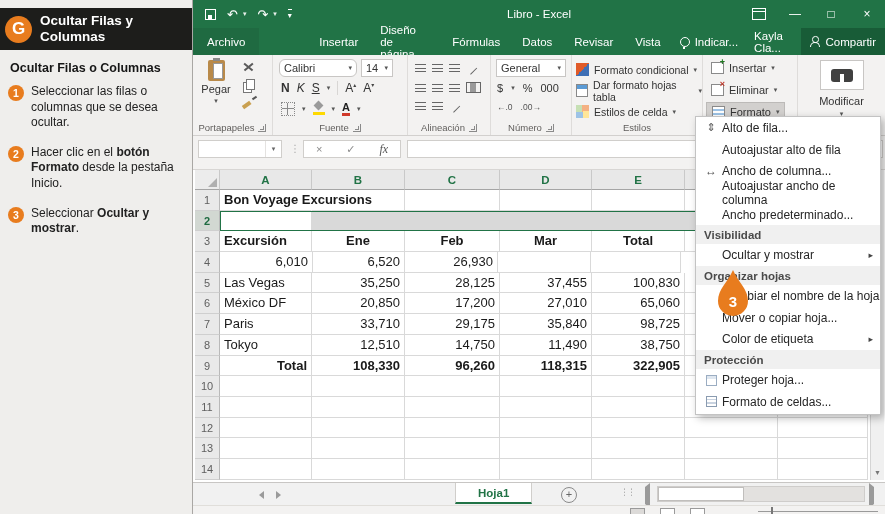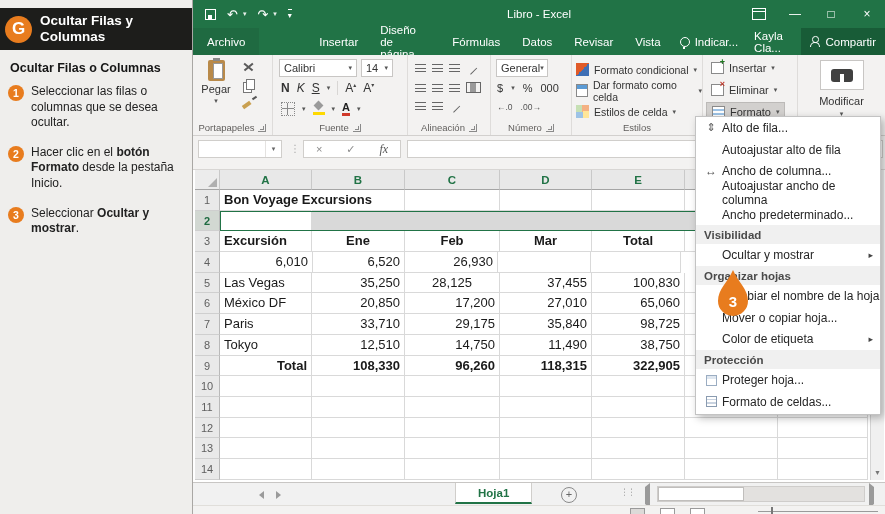--- a/index.html
+++ b/index.html
@@ -77,21 +77,21 @@
   .scissors-icon::before,.scissors-icon::after{content:'';position:absolute;left:2px;top:6px;width:11px;
     height:1.5px;background:#5a5a5a;}
   .scissors-icon::before{transform:rotate(40deg);} .scissors-icon::after{transform:rotate(-40deg);}
   .copy-icon::before{content:'';position:absolute;left:2px;top:4px;width:7px;height:9px;background:#fff;border:1px solid #777;}
   .copy-icon::after{content:'';position:absolute;left:5px;top:1px;width:7px;height:9px;background:#fff;border:1px solid #777;}
   .brush-icon::before{content:'';position:absolute;left:1px;top:7px;width:9px;height:3.5px;background:#c9a050;transform:rotate(-35deg);}
   .brush-icon::after{content:'';position:absolute;right:0px;top:1px;width:5px;height:2px;background:#555;transform:rotate(-35deg);}
 
   .fontbox,.sizebox,.numfmt{position:absolute;top:4px;height:18px;background:#fff;border:1px solid #c8c6c4;
     box-sizing:border-box;display:flex;align-items:center;font-size:11px;color:#333;padding:0 4px;justify-content:space-between;}
-  .fontbox{left:6px;width:78px;} .sizebox{left:88px;width:32px;}
+  .fontbox{left:6px;width:78px;border-radius:6px;} .sizebox{left:88px;width:32px;}
   .frow{position:absolute;left:8px;display:flex;align-items:center;gap:7px;font-size:12px;color:#333;}
   .frow2{top:26px;} .frow3{top:46px;}
   .bold{font-weight:bold;} .ital{font-style:italic;} .und{text-decoration:underline;}
   .grow-f::after{content:'▴';font-size:6px;vertical-align:super;color:#444;}
   .shrink-f::after{content:'▾';font-size:6px;vertical-align:super;color:#444;}
   .vdiv{width:1px;height:14px;background:#d8d6d4;}
   .borders-icon{width:12px;height:12px;border:1px dotted #8a8a8a;position:relative;}
   .borders-icon::before{content:'';position:absolute;left:0;right:0;top:5px;border-top:1px solid #8a8a8a;}
   .borders-icon::after{content:'';position:absolute;top:0;bottom:0;left:5px;border-left:1px solid #8a8a8a;}
   .fill-icon{width:12px;height:13px;position:relative;}
@@ -99,21 +99,21 @@
   .fill-icon::after{content:'';position:absolute;left:0;bottom:0;width:12px;height:3px;background:#fed900;}
   .fcolor{position:relative;font-size:11px;font-weight:bold;color:#222;padding-bottom:3px;}
   .fcolor::after{content:'';position:absolute;left:0;right:0;bottom:0;height:3px;background:#d0392a;}
 
   .lines{width:11px;height:8px;background:repeating-linear-gradient(180deg,#666 0 1.3px,transparent 1.3px 3.6px);}
   .arow{position:absolute;left:7px;display:flex;align-items:center;gap:6px;}
   .arow1{top:8px;} .arow2{top:27px;} .arow3{top:46px;}
   .diag{width:9px;height:9px;border-bottom:1.5px solid #666;transform:rotate(-45deg);}
   .mergebox{width:13px;height:9px;border:1px solid #666;background:linear-gradient(90deg,transparent 0 3px,#9a9a9a 3px 9px,transparent 9px);}
 
-  .numfmt{left:5px;width:52px;}
+  .numfmt{left:5px;width:70px;}
   .nrow{position:absolute;left:6px;display:flex;align-items:center;gap:8px;color:#333;}
   .nrow2{top:27px;font-size:11px;} .nrow3{top:47px;font-size:8.5px;color:#555;}
 
   .stybtn{position:absolute;left:4px;height:19px;display:flex;align-items:center;gap:5px;font-size:10.5px;color:#333;}
   .stybtn:nth-child(1){top:5px;} .stybtn:nth-child(2){top:26px;} .stybtn:nth-child(3){top:47px;}
   .styicon{width:13px;height:13px;box-sizing:border-box;}
   .ic-sty0{background:linear-gradient(135deg,#e05a28 0 50%,#3f6fb5 50% 100%);}
   .ic-sty1{border:1px solid #888;background:linear-gradient(#5b9bd5 0 4px,#fff 4px);}
   .ic-sty2{background:conic-gradient(#f4b183 0 25%,#ffe699 0 50%,#9dc3e6 0 75%,#c6e0b4 0);}
 
@@ -393,21 +393,21 @@
 
       <div class="rgroup g-styles">
         <div>
             <div class="stybtn">
               <span class="styicon ic-sty0"></span>
               <span>Formato condicional</span>
               <span class="caret">▾</span>
             </div>
             <div class="stybtn">
               <span class="styicon ic-sty1"></span>
-              <span>Dar formato como celda</span>
+              <span>Dar formato hojas tabla</span>
               <span class="caret">▾</span>
             </div>
             <div class="stybtn">
               <span class="styicon ic-sty2"></span>
               <span>Estilos de celda</span>
               <span class="caret">▾</span>
             </div>
           </div>
         <div class="glabel">
           <span>Estilos</span>
@@ -505,21 +505,21 @@
             <div class="gcell right" style="width: 93px;">6,010</div>
             <div class="gcell right" style="width: 92px;">6,520</div>
             <div class="gcell right" style="width: 93px;">26,930</div>
             <div class="gcell" style="width: 93px;"></div>
             <div class="gcell" style="width: 90px;"></div>
           </div>
           <div class="grow">
             <div class="rhead">5</div>
             <div class="gcell left" style="width: 92px;">Las Vegas</div>
             <div class="gcell right" style="width: 93px;">35,250</div>
-            <div class="gcell right" style="width: 95px; text-align: center;">28,125</div>
+            <div class="gcell right" style="width: 95px;">28,125</div>
             <div class="gcell right" style="width: 92px;">37,455</div>
             <div class="gcell right" style="width: 93px;">100,830</div>
             <div class="gcell" style="width: 93px;"></div>
             <div class="gcell" style="width: 90px;"></div>
           </div>
           <div class="grow">
             <div class="rhead">6</div>
             <div class="gcell left" style="width: 92px;">México DF</div>
             <div class="gcell right" style="width: 93px;">20,850</div>
             <div class="gcell right" style="width: 95px;">17,200</div>

